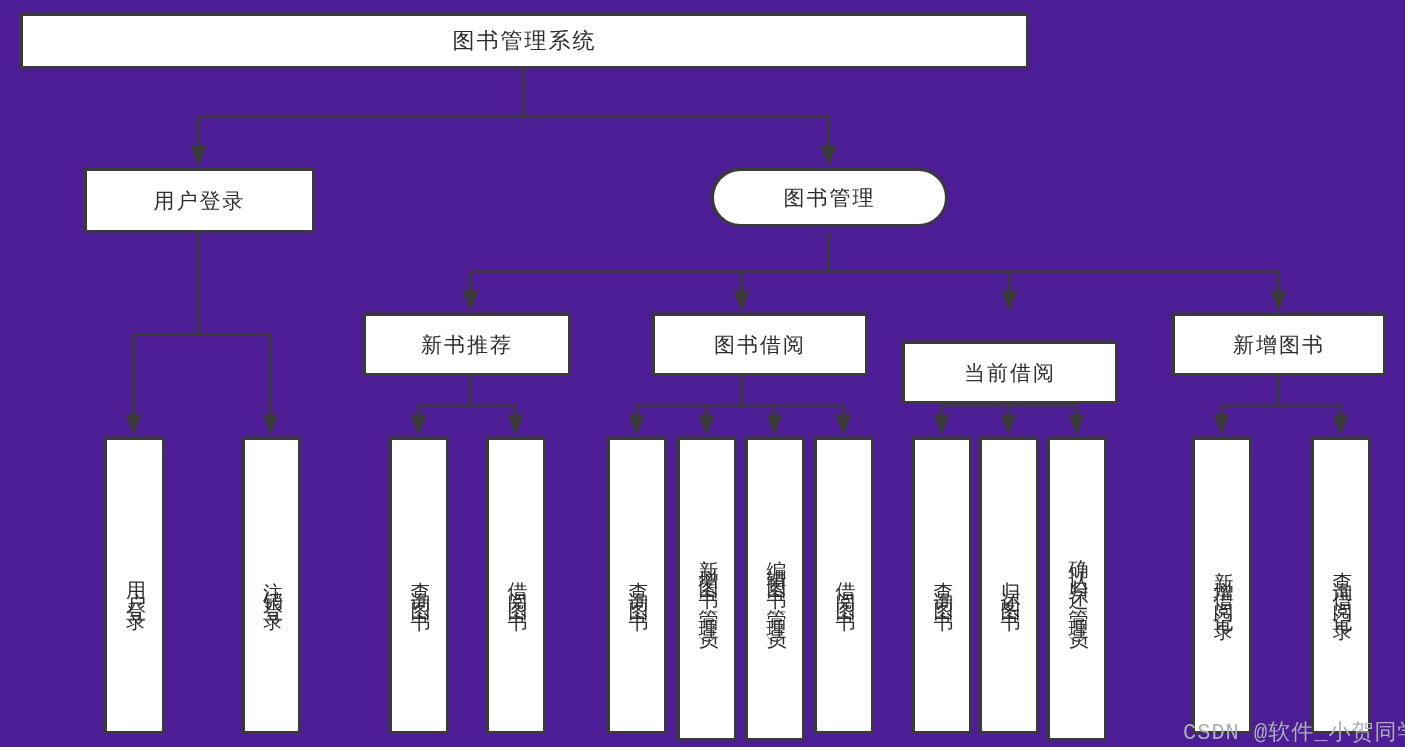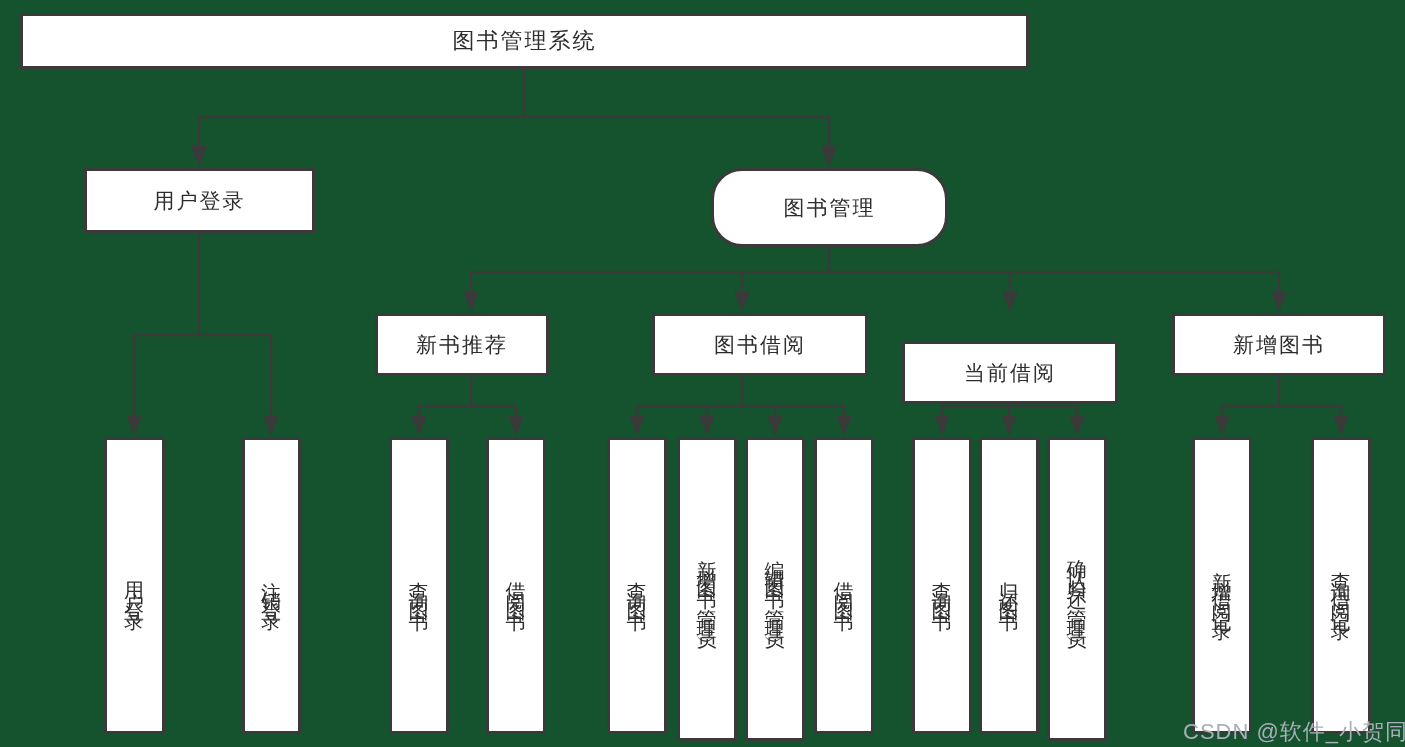--- a/index.html
+++ b/index.html
@@ -1,20 +1,20 @@
 <!DOCTYPE html>
 <html><head>
 <meta charset="utf-8">
 <style>
   html,body{margin:0;padding:0;background:#ffffff;}
   .stage{
     position:relative;
     width:1405px;height:747px;
-    background:#14532d;
-    font-family:Liberation Sans, sans-serif;
+    background:#4c1d95;
+    font-family:Liberation Mono, monospace;
     color:#2d2d2d;
     overflow:hidden;
   }
   .wires{position:absolute;left:0;top:0;width:1405px;height:747px;}
   .wires line{stroke:#3a3a3a;stroke-width:2.6;}
   .wires polygon{fill:#3a3a3a;}
   .box{
     position:absolute;
     background:#ffffff;
     border:3px solid #3a3a3a;
@@ -123,25 +123,25 @@
     </g>
   </svg>
 
   <div class="box root" style="left:20px;top:13px;width:1009px;height:56px;">
     <span class="hlabel">图书管理系统</span>
   </div>
 
   <div class="box" style="left:84px;top:168px;width:231px;height:65px;">
     <span class="hlabel">用户登录</span>
   </div>
-  <div class="box" style="left:711px;top:168px;width:237px;height:79px;border-radius:31px;">
+  <div class="box" style="left:711px;top:168px;width:237px;height:59px;border-radius:31px;">
     <span class="hlabel">图书管理</span>
   </div>
 
-  <div class="box" style="left:363px;top:313px;width:174px;height:63px;margin-left:12px;">
+  <div class="box" style="left:363px;top:313px;width:208px;height:63px;">
     <span class="hlabel">新书推荐</span>
   </div>
   <div class="box" style="left:652px;top:313px;width:216px;height:63px;">
     <span class="hlabel">图书借阅</span>
   </div>
   <div class="box" style="left:902px;top:313px;width:216px;height:63px;margin-top:28px;">
     <span class="hlabel">当前借阅</span>
   </div>
   <div class="box" style="left:1172px;top:313px;width:214px;height:63px;">
     <span class="hlabel">新增图书</span>

